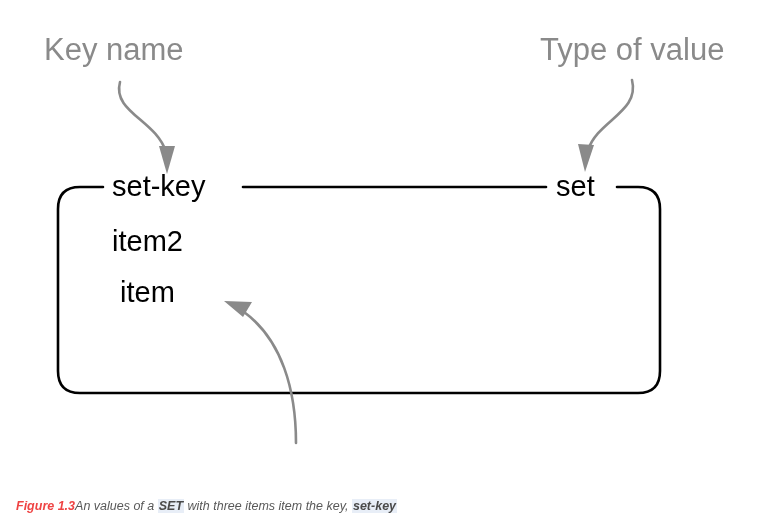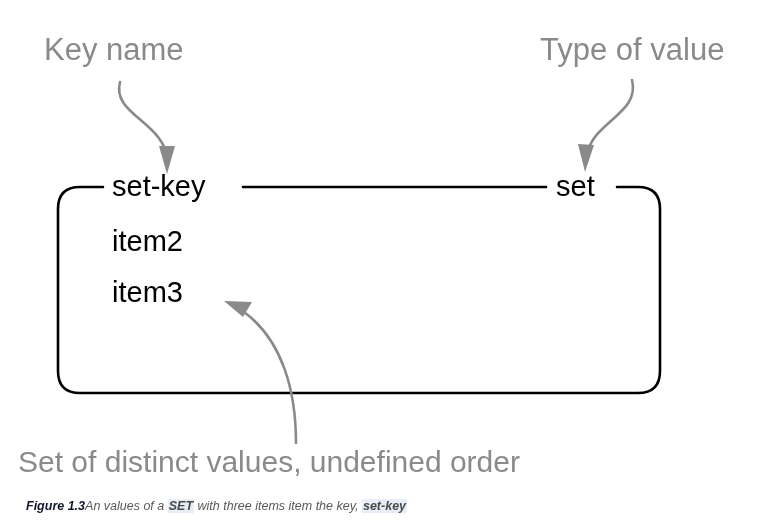--- a/index.html
+++ b/index.html
@@ -82,23 +82,22 @@
     left: 16px;
     top: 499px;
     font-family: "Liberation Sans", sans-serif;
     font-size: 12.5px;
     font-style: italic;
     color: #595959;
     white-space: nowrap;
     line-height: 1.2;
   }
   #figure-caption .cap-num {
-    color: #0f172a;
+    color: #ef4444;
     font-weight: 600;
-    margin-left: 10px;
   }
   #figure-caption .cap-code {
     background: #e8eef7;
     font-weight: 700;
     font-style: italic;
     color: #4a4a4a;
     padding: 0 1px;
   }
 </style>
 </head>
@@ -129,28 +128,27 @@
       <path d="M 296 443 C 296 390 282 340 244 312" fill="none" stroke="#8a8a8a" stroke-width="2.6" stroke-linecap="round"></path>
       <path d="M 224 301 L 252 302 L 243 317 Z" fill="#8a8a8a"></path>
     </g>
 
   </svg>
 
   <div class="anno-label" id="label-key-name">Key name</div>
 
   <div class="anno-label" id="label-type-of-value">Type of value</div>
 
-  <div class="anno-label" id="label-set-description">Set of distinct values, undefined order</div>
 
   <div class="box-text" id="text-set-key">set-key</div>
 
   <div class="box-text" id="text-set-type">set</div>
 
   <div id="item-list">
     <div class="item-entry">item2</div>
-    <div class="item-entry">item3</div>
+    <div class="item-entry">item</div>
   </div>
 
   <div id="figure-caption">
     <span class="cap-num">Figure 1.3</span><span>An values of a </span><span class="cap-code">SET</span><span> with three items item the key, </span><span class="cap-code">set-key</span>
   </div>
 
 </div>
 
 </body></html>

